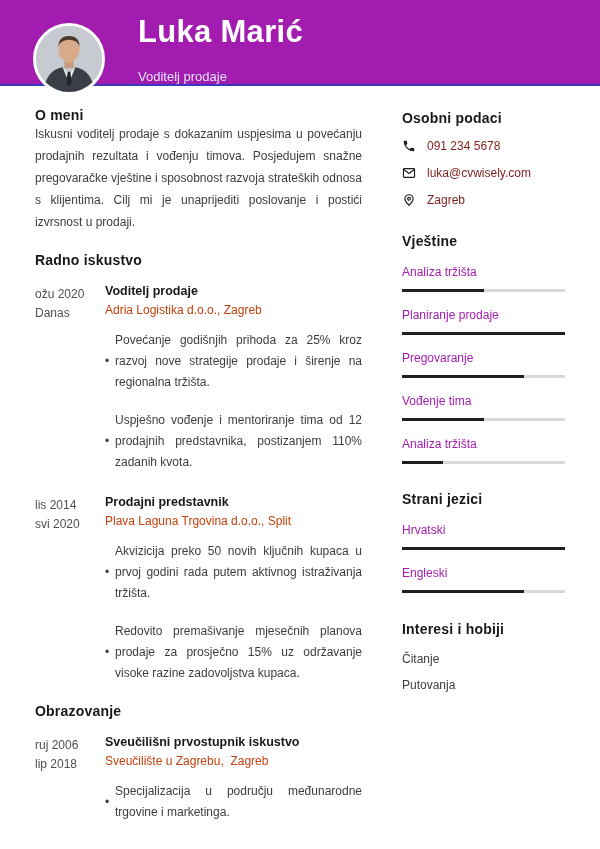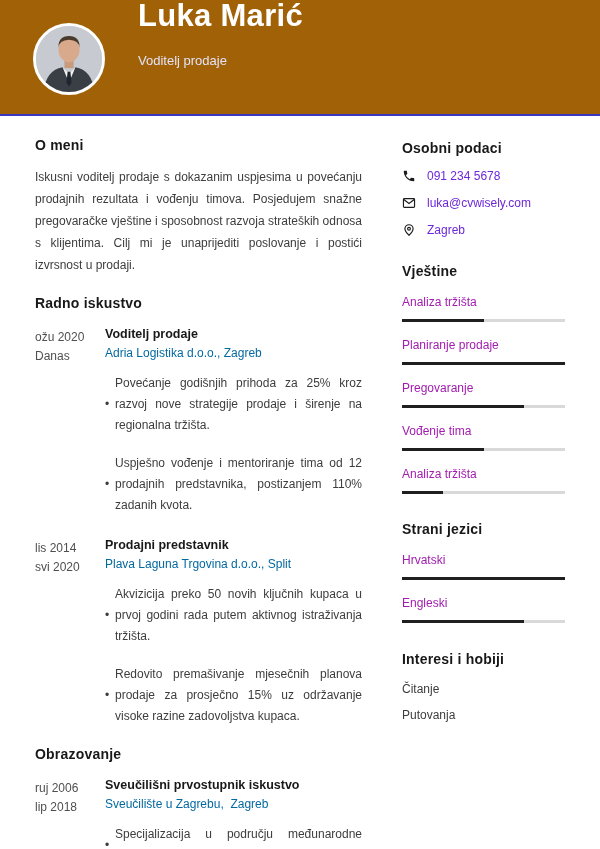--- a/index.html
+++ b/index.html
@@ -7,25 +7,25 @@
   body {
     width: 600px; height: 849px;
     font-family: "Liberation Sans", "DejaVu Sans", sans-serif;
     color: #2e2e2e;
     overflow: hidden;
   }
   .page { width: 600px; height: 849px; background: #ffffff; }
 
   
   .hdr {
-    height: 116px;
-    background: #a16207;
+    height: 86px;
+    background: #a21caf;
     border-bottom: 2px solid #3a38c0;
     display: flex;
-    align-items: flex-start;
+    align-items: flex-end;
     position: relative;
   }
   .photo-ring {
     position: absolute;
     left: 33px; top: 23px;
     width: 72px; height: 72px;
     border-radius: 50%;
     border: 3px solid #ffffff;
     overflow: hidden;
     background: #c7cbd1;
@@ -57,21 +57,20 @@
   h2.sec {
     font-size: 14px;
     font-weight: bold;
     color: #181818;
     letter-spacing: 0.2px;
   }
 
   
   .sec-about { margin-top: 21px; }
   .about-text {
-    margin-top: 13px;
     font-size: 12px;
     line-height: 22px;
     color: #3d3d3d;
     text-align: justify;
   }
   .sec-exp { margin-top: 19px; }
   .sec-edu { margin-top: 19px; }
 
   .entry { display: flex; margin-top: 16px; }
   .entry .dates {
@@ -83,21 +82,21 @@
   }
   .entry-body { flex: 1; min-width: 0; }
   .etitle {
     font-size: 12.5px;
     font-weight: bold;
     color: #181818;
   }
   .ecompany {
     margin-top: 5px;
     font-size: 12px;
-    color: #0369a1;
+    color: #c2410c;
     white-space: pre-wrap;
   }
   .bullet {
     display: flex;
     align-items: center;
     margin-top: 13px;
     font-size: 12px;
     line-height: 21px;
     color: #3d3d3d;
   }
@@ -111,21 +110,21 @@
   .bullet .btxt { flex: 1; text-align: justify; }
 
   
   .sec-contact { margin-top: 24px; }
   .contact-row {
     display: flex;
     align-items: center;
     gap: 11px;
     margin-top: 13px;
     font-size: 12px;
-    color: #6d28d9;
+    color: #7f1d1d;
   }
   .contact-row .cicon { flex: 0 0 14px; height: 14px; color: #1d1d1d; }
   .contact-row .cicon svg { display: block; width: 14px; height: 14px; }
 
   .sec-skills { margin-top: 26px; }
   .skill { margin-top: 16px; }
   .skill-label { font-size: 12px; color: #a21caf; }
   .bar {
     margin-top: 10px;
     height: 3px;

